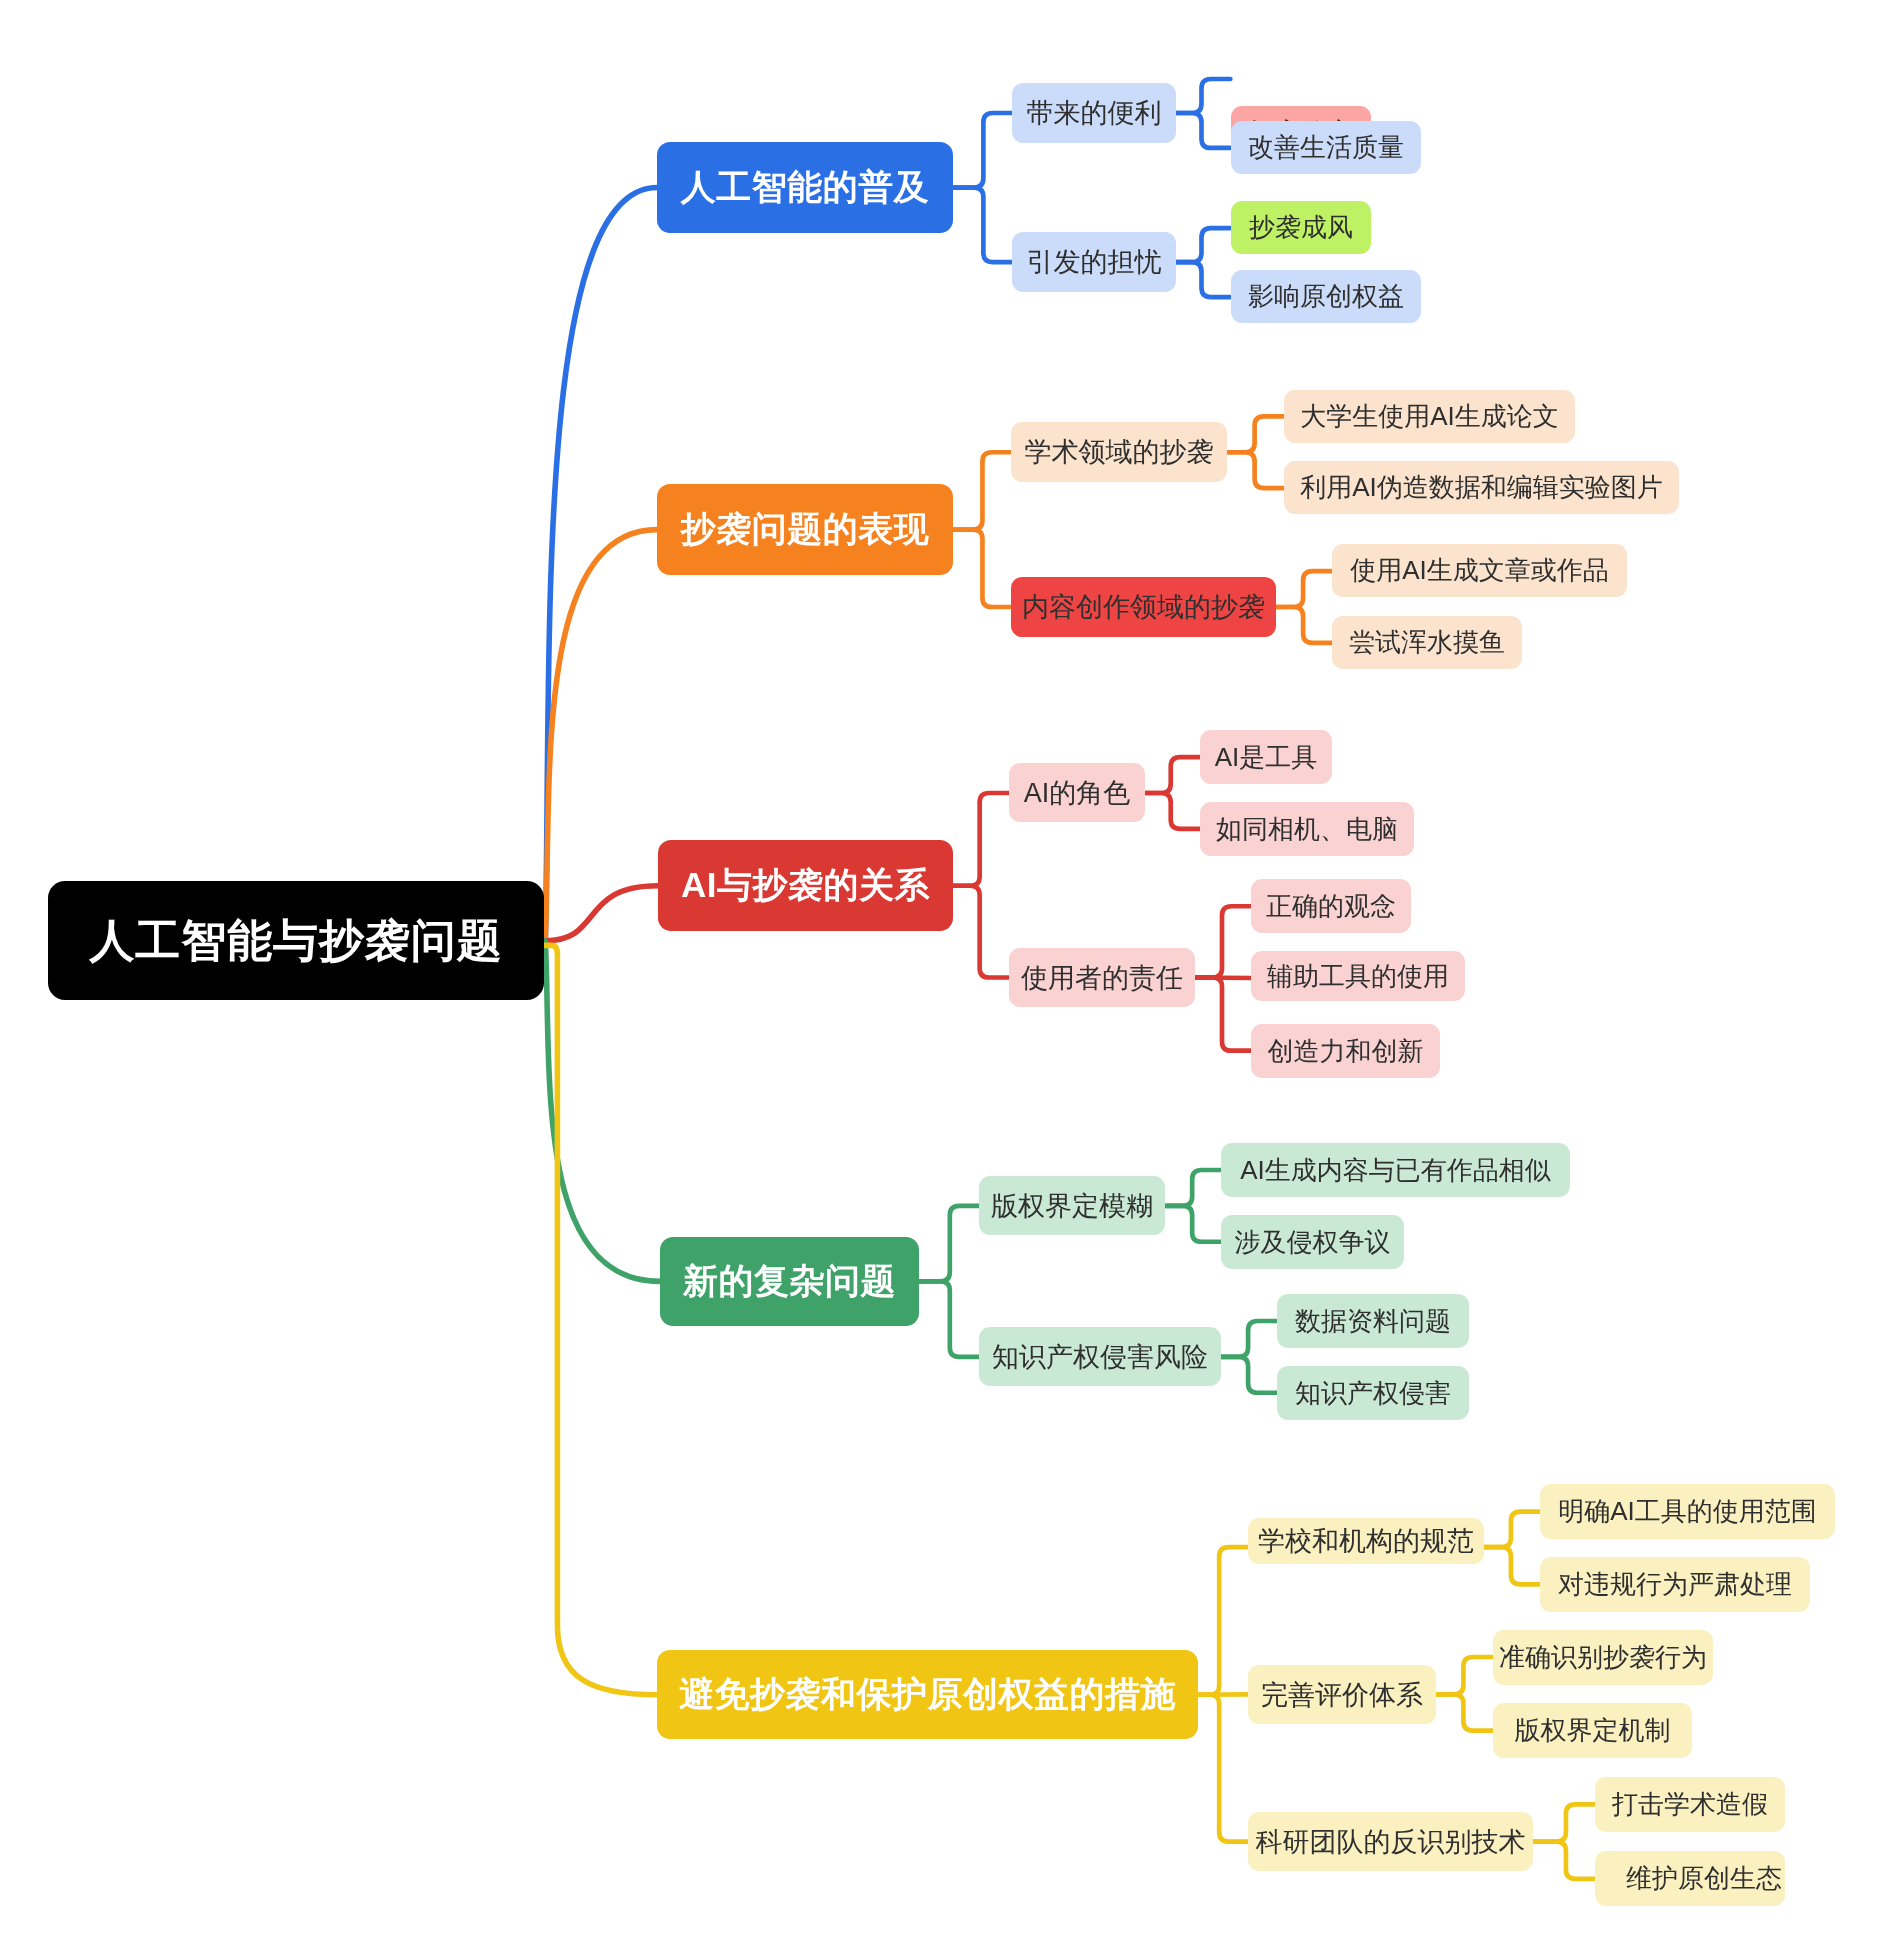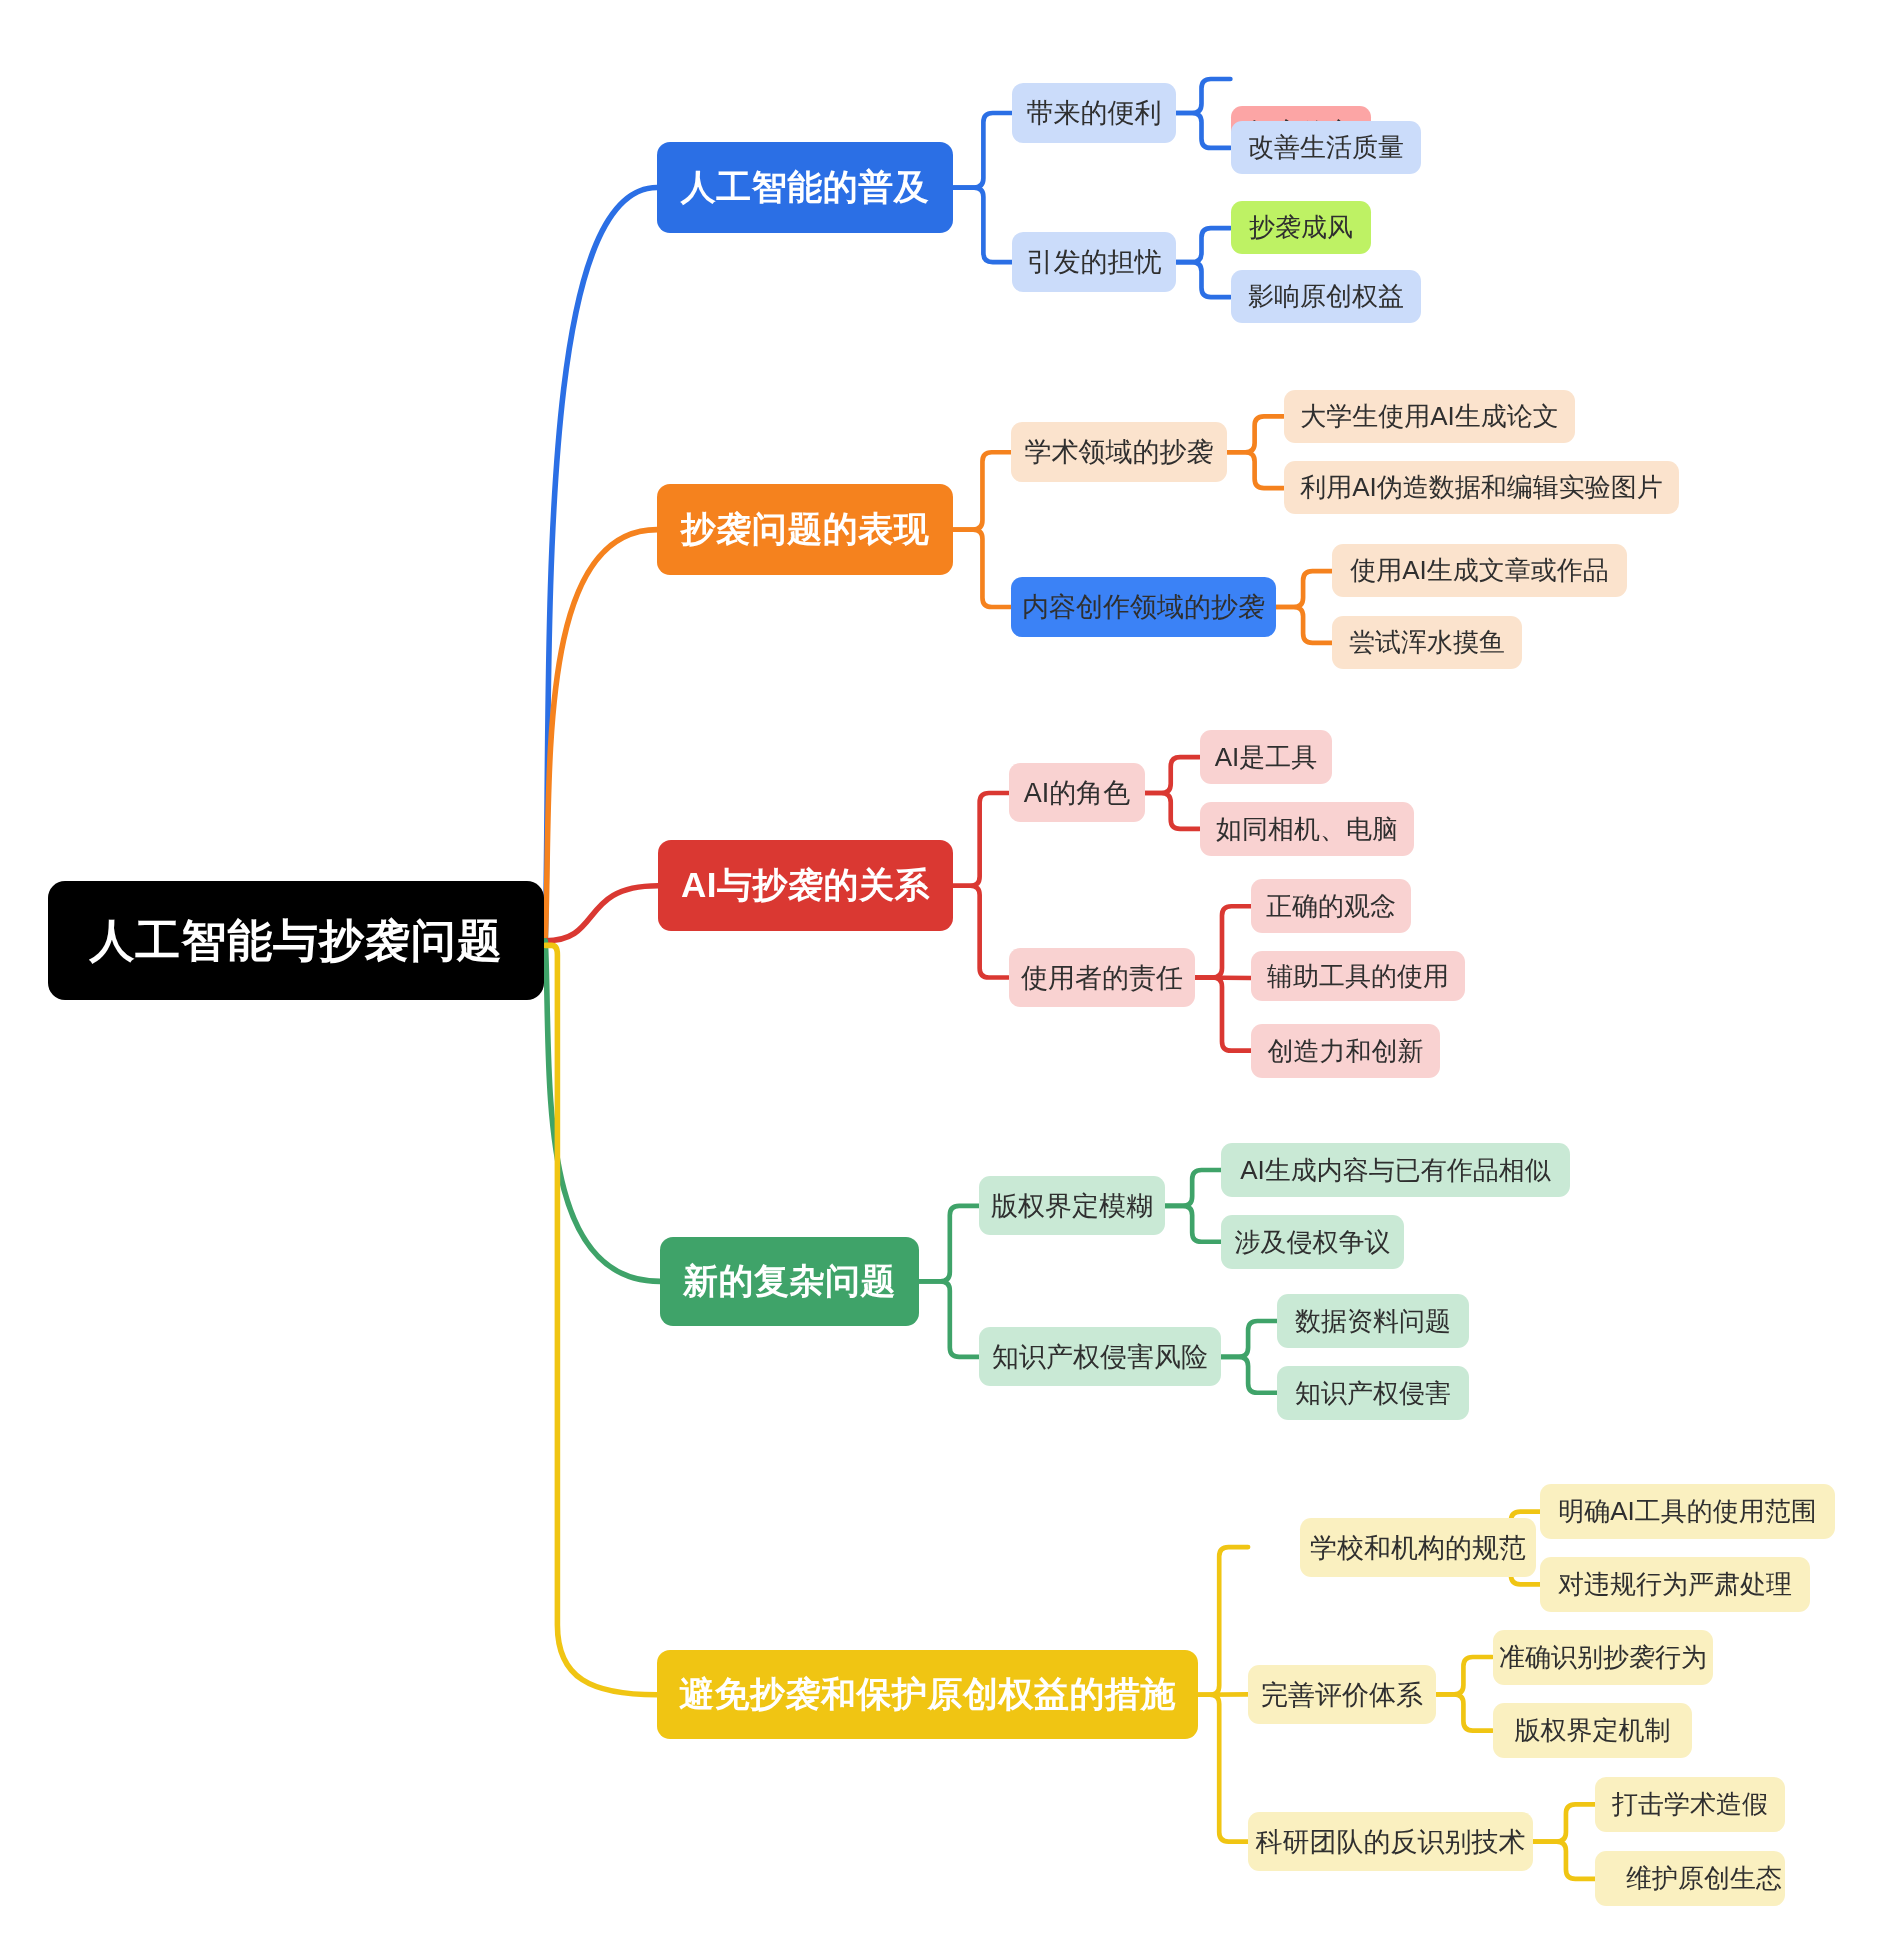--- a/index.html
+++ b/index.html
@@ -83,40 +83,40 @@
     <div class="node sub" style="left: 1012px; top: 83px; width: 164px; height: 60px; background: rgb(203, 220, 250);">带来的便利</div>
     <div class="node leaf" style="left: 1231px; top: 64px; width: 140px; height: 53px; background: #fca5a5; margin-top: 42px;">提高效率</div>
     <div class="node leaf" style="left: 1231px; top: 121px; width: 190px; height: 53px; background: rgb(203, 220, 250);">改善生活质量</div>
     <div class="node sub" style="left: 1012px; top: 232px; width: 164px; height: 60px; background: rgb(203, 220, 250);">引发的担忧</div>
     <div class="node leaf" style="left: 1231px; top: 201px; width: 140px; height: 53px; background: #bef264;">抄袭成风</div>
     <div class="node leaf" style="left: 1231px; top: 270px; width: 190px; height: 53px; background: rgb(203, 220, 250);">影响原创权益</div>
     <div class="node topic" style="left: 657px; top: 484px; width: 296px; height: 91px; background: rgb(245, 130, 30);">抄袭问题的表现</div>
     <div class="node sub" style="left: 1011px; top: 422px; width: 216px; height: 60px; background: rgb(251, 227, 205);">学术领域的抄袭</div>
     <div class="node leaf" style="left: 1284px; top: 390px; width: 291px; height: 53px; background: rgb(251, 227, 205);">大学生使用AI生成论文</div>
     <div class="node leaf" style="left: 1284px; top: 461px; width: 395px; height: 53px; background: rgb(251, 227, 205);">利用AI伪造数据和编辑实验图片</div>
-    <div class="node sub" style="left: 1011px; top: 577px; width: 265px; height: 60px; background: #3b82f6;">内容创作领域的抄袭</div>
+    <div class="node sub" style="left: 1011px; top: 577px; width: 265px; height: 60px; background: #ef4444;">内容创作领域的抄袭</div>
     <div class="node leaf" style="left: 1332px; top: 544px; width: 295px; height: 53px; background: rgb(251, 227, 205);">使用AI生成文章或作品</div>
     <div class="node leaf" style="left: 1332px; top: 616px; width: 190px; height: 53px; background: rgb(251, 227, 205);">尝试浑水摸鱼</div>
     <div class="node topic" style="left: 658px; top: 840px; width: 295px; height: 91px; background: rgb(218, 56, 50);">AI与抄袭的关系</div>
     <div class="node sub" style="left: 1009px; top: 763px; width: 136px; height: 59px; background: rgb(249, 210, 209);">AI的角色</div>
     <div class="node leaf" style="left: 1200px; top: 730px; width: 132px; height: 54px; background: rgb(249, 210, 209);">AI是工具</div>
     <div class="node leaf" style="left: 1200px; top: 802px; width: 214px; height: 54px; background: rgb(249, 210, 209);">如同相机、电脑</div>
     <div class="node sub" style="left: 1009px; top: 948px; width: 186px; height: 59px; background: rgb(249, 210, 209);">使用者的责任</div>
     <div class="node leaf" style="left: 1251px; top: 879px; width: 160px; height: 54px; background: rgb(249, 210, 209);">正确的观念</div>
     <div class="node leaf" style="left: 1251px; top: 951px; width: 214px; height: 50px; background: rgb(249, 210, 209);">辅助工具的使用</div>
     <div class="node leaf" style="left: 1251px; top: 1024px; width: 189px; height: 54px; background: rgb(249, 210, 209);">创造力和创新</div>
     <div class="node topic" style="left: 660px; top: 1237px; width: 259px; height: 89px; background: rgb(63, 163, 105);">新的复杂问题</div>
     <div class="node sub" style="left: 979px; top: 1176px; width: 186px; height: 59px; background: rgb(201, 233, 213);">版权界定模糊</div>
     <div class="node leaf" style="left: 1221px; top: 1143px; width: 349px; height: 54px; background: rgb(201, 233, 213);">AI生成内容与已有作品相似</div>
     <div class="node leaf" style="left: 1221px; top: 1215px; width: 183px; height: 54px; background: rgb(201, 233, 213);">涉及侵权争议</div>
     <div class="node sub" style="left: 979px; top: 1327px; width: 242px; height: 59px; background: rgb(201, 233, 213);">知识产权侵害风险</div>
     <div class="node leaf" style="left: 1277px; top: 1294px; width: 192px; height: 54px; background: rgb(201, 233, 213);">数据资料问题</div>
     <div class="node leaf" style="left: 1277px; top: 1366px; width: 192px; height: 54px; background: rgb(201, 233, 213);">知识产权侵害</div>
     <div class="node topic" style="left: 657px; top: 1650px; width: 541px; height: 89px; background: rgb(240, 197, 19);">避免抄袭和保护原创权益的措施</div>
-    <div class="node sub" style="left: 1300px; top: 1518px; width: 236px; height: 59px; background: rgb(250, 240, 192); text-align: right;">学校和机构的规范</div>
+    <div class="node sub" style="left: 1248px; top: 1518px; width: 236px; height: 46px; background: rgb(250, 240, 192); text-align: right;">学校和机构的规范</div>
     <div class="node leaf" style="left: 1540px; top: 1484px; width: 295px; height: 55px; background: rgb(250, 240, 192);">明确AI工具的使用范围</div>
     <div class="node leaf" style="left: 1540px; top: 1557px; width: 270px; height: 55px; background: rgb(250, 240, 192);">对违规行为严肃处理</div>
     <div class="node sub" style="left: 1248px; top: 1665px; width: 188px; height: 59px; background: rgb(250, 240, 192);">完善评价体系</div>
     <div class="node leaf" style="left: 1493px; top: 1630px; width: 220px; height: 55px; background: rgb(250, 240, 192);">准确识别抄袭行为</div>
     <div class="node leaf" style="left: 1493px; top: 1703px; width: 199px; height: 55px; background: rgb(250, 240, 192);">版权界定机制</div>
     <div class="node sub" style="left: 1248px; top: 1812px; width: 285px; height: 59px; background: rgb(250, 240, 192);">科研团队的反识别技术</div>
     <div class="node leaf" style="left: 1595px; top: 1777px; width: 190px; height: 55px; background: rgb(250, 240, 192);">打击学术造假</div>
     <div class="node leaf" style="left: 1595px; top: 1851px; width: 190px; height: 55px; background: rgb(250, 240, 192); padding-left: 28px;">维护原创生态</div>
     <div class="node central" style="left: 48px; top: 881px; width: 496px; height: 119px; background: rgb(0, 0, 0); color: rgb(255, 255, 255);">人工智能与抄袭问题</div>
   </div>

